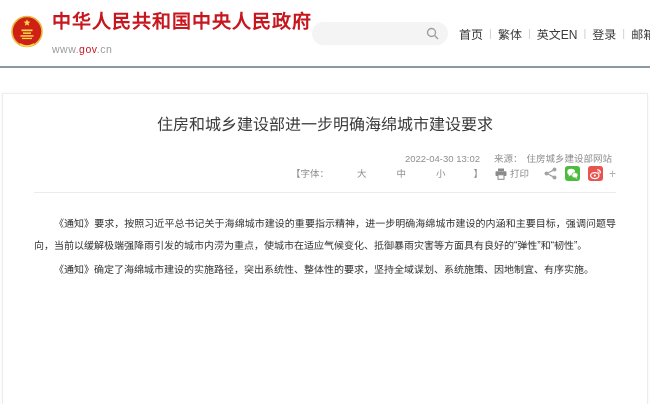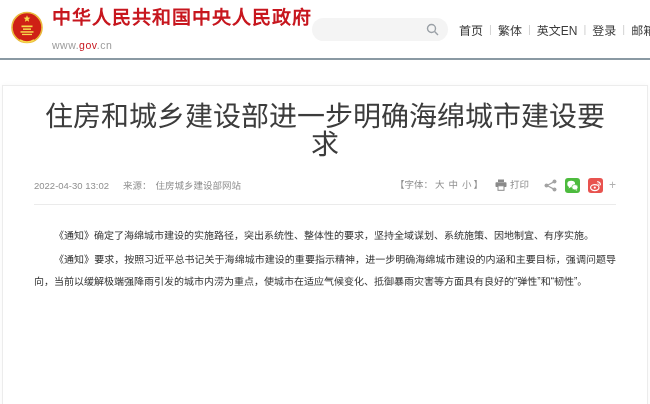--- a/index.html
+++ b/index.html
@@ -6,21 +6,21 @@
   html, body { margin: 0; padding: 0; }
   body {
     width: 650px; height: 404px; overflow: hidden;
     background: #ffffff;
     font-family: "Liberation Sans", "DejaVu Sans", sans-serif;
     color: #333;
   }
 
   
   .header {
-    height: 60px; background: #fff;
+    height: 68px; background: #fff;
     border-bottom: 2px solid #8a99a3;
     display: flex; align-items: center;
     padding: 0 6px 0 8px;
   }
   .logo { display: flex; align-items: center; }
   .emblem { width: 38px; height: 38px; flex: 0 0 auto; }
   .site-text { margin-left: 6px; }
   .site-title {
     font-size: 19px; font-weight: bold; color: #c7161e;
     letter-spacing: 1px; line-height: 21px; white-space: nowrap;
@@ -50,31 +50,31 @@
   .card {
     margin: 25px 2px 0 2px;
     border: 1px solid #ececec;
     box-shadow: 0 0 6px rgba(0,0,0,0.03);
     background: #fff;
     height: 340px;
     padding: 0 31px;
   }
   .article-title {
     margin-top: 17px; text-align: center;
-    font-size: 28px; font-weight: 400; color: #3c3c3c; line-height: 28px;
+    font-size: 16px; font-weight: 400; color: #3c3c3c; line-height: 28px;
   }
   .meta-row {
     margin-top: 13px;
     display: flex; justify-content: space-between; align-items: flex-end;
-    font-size: 9.5px; color: #8f8f8f; line-height: 14px;
+    font-size: 9.5px; color: #8f8f8f; line-height: 14px; flex-direction: column;
   }
   .meta-left span { margin-right: 4px; }
   .meta-left .date { margin-right: 14px; }
   .meta-right { display: flex; align-items: center; }
-  .font-sizer { display: flex; align-items: center; }
+  .font-sizer { display: flex; align-items: center; gap: 26px; }
   .font-sizer .fs-btn { margin: 0 2px; cursor: pointer; }
   .print-btn { display: flex; align-items: center; margin-left: 12px; cursor: pointer; }
   .print-btn svg { margin-right: 3px; }
   .share-group { display: flex; align-items: center; margin-left: 15px; }
   .share-icon { display: flex; cursor: pointer; margin-left: 8px; }
   .badge {
     width: 15px; height: 15px; border-radius: 3px;
     display: flex; align-items: center; justify-content: center;
   }
   .badge-wechat { background: #4dbb3e; }
@@ -194,18 +194,18 @@
           </span>
         </span>
         <span class="share-more">+</span>
       </span>
     </div>
   </div>
 
   <div class="separator"></div>
 
   <div class="article-body">
+    <p>《通知》要求，按照习近平总书记关于海绵城市建设的重要指示精神，进一步明确海绵城市建设的内涵和主要目标，强调问题导向，当前以缓解极端强降雨引发的城市内涝为重点，使城市在适应气候变化、抵御暴雨灾害等方面具有良好的“弹性”和“韧性”。</p>
     <p>《通知》确定了海绵城市建设的实施路径，突出系统性、整体性的要求，坚持全域谋划、系统施策、因地制宜、有序实施。</p>
-    <p>《通知》要求，按照习近平总书记关于海绵城市建设的重要指示精神，进一步明确海绵城市建设的内涵和主要目标，强调问题导向，当前以缓解极端强降雨引发的城市内涝为重点，使城市在适应气候变化、抵御暴雨灾害等方面具有良好的“弹性”和“韧性”。</p>
   </div>
 
 
 </div>
 
 </body></html>

